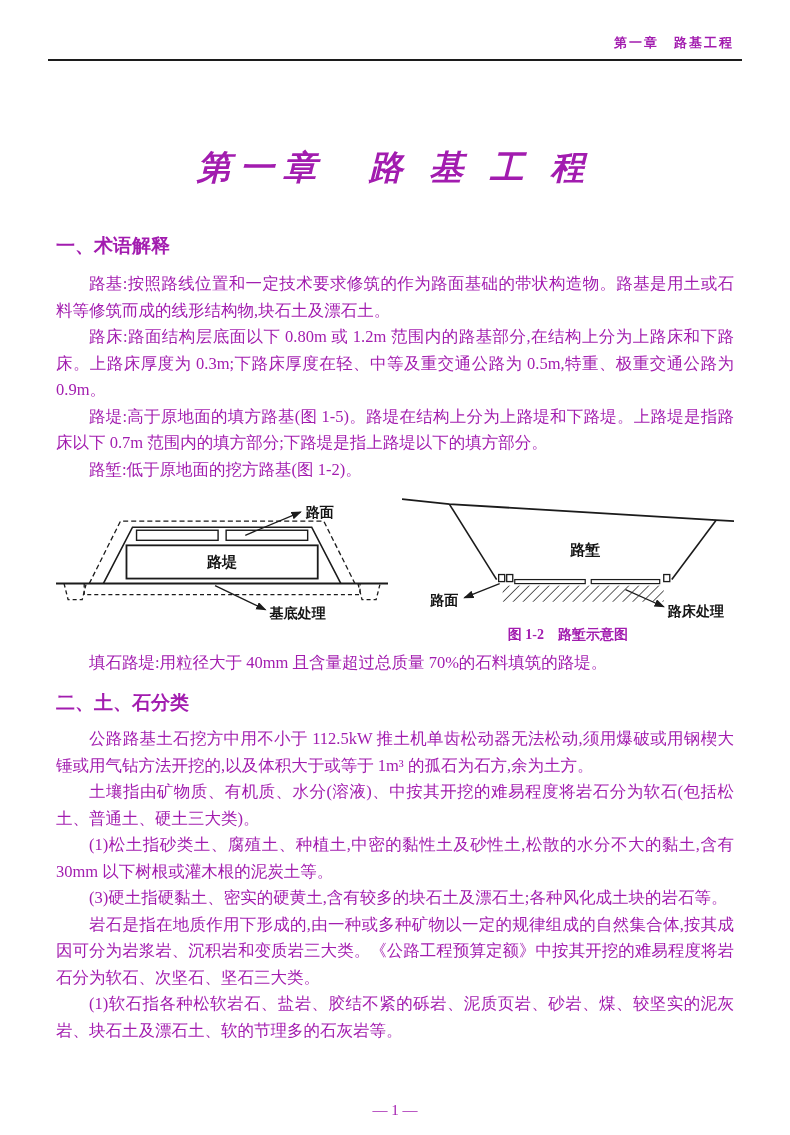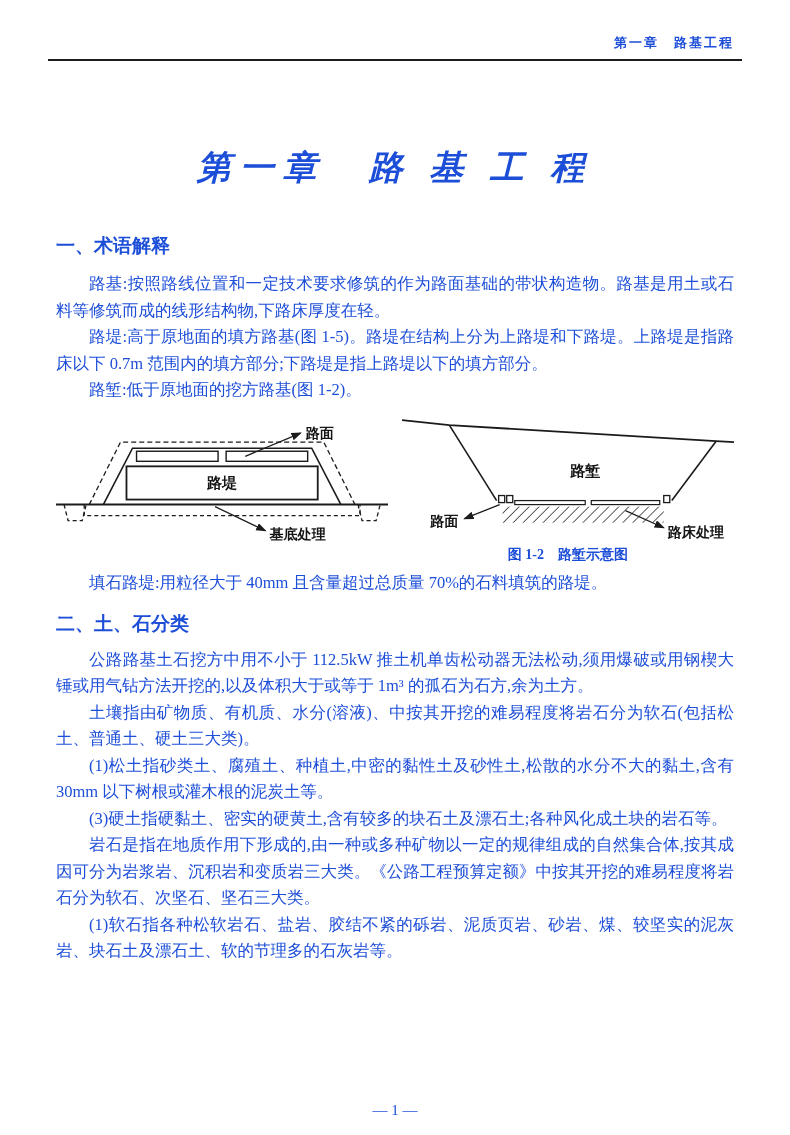--- a/index.html
+++ b/index.html
@@ -1,21 +1,21 @@
 <!DOCTYPE html>
 <html lang="zh"><head>
 <meta charset="utf-8">
 <style>
   html,body{margin:0;padding:0;background:#ffffff;}
   .page{
     position:relative;
     width:790px;height:1135px;
     margin:0 auto;
     background:#ffffff;
-    color:#1d4ed8;
+    color:#a21caf;
     font-family:"Liberation Serif","DejaVu Serif",serif;
     box-sizing:border-box;
     padding:0 56px;
     overflow:hidden;
   }
   .running-header{
     padding-top:34px;
     text-align:right;
     font-size:13px;
     font-weight:bold;
@@ -82,21 +82,22 @@
 
 <div class="page">
 
   <div class="running-header">第一章　路基工程</div>
   <hr class="header-rule">
 
   <div class="chapter-title">第一章　路 基 工 程</div>
 
   <div class="section-heading">一、术语解释</div>
 
-  <p class="body-par">路基:按照路线位置和一定技术要求修筑的作为路面基础的带状构造物。路基是用土或石料等修筑而成的线形结构物,下路床厚度在轻。</p>
+  <p class="body-par">路基:按照路线位置和一定技术要求修筑的作为路面基础的带状构造物。路基是用土或石料等修筑而成的线形结构物,块石土及漂石土。</p>
+  <p class="body-par">路床:路面结构层底面以下 0.80m 或 1.2m 范围内的路基部分,在结构上分为上路床和下路床。上路床厚度为 0.3m;下路床厚度在轻、中等及重交通公路为 0.5m,特重、极重交通公路为 0.9m。</p>
   <p class="body-par">路堤:高于原地面的填方路基(图 1-5)。路堤在结构上分为上路堤和下路堤。上路堤是指路床以下 0.7m 范围内的填方部分;下路堤是指上路堤以下的填方部分。</p>
   <p class="body-par">路堑:低于原地面的挖方路基(图 1-2)。</p>
 
   <div class="figures-row">
 
     <div class="figure">
       <svg viewBox="0 0 330 130">
         <defs>
           <marker id="ah1" markerWidth="9" markerHeight="8" refX="7" refY="3" orient="auto">
             <path d="M0,0 L8,3 L0,6 Z" fill="#1b1b1b"></path>

